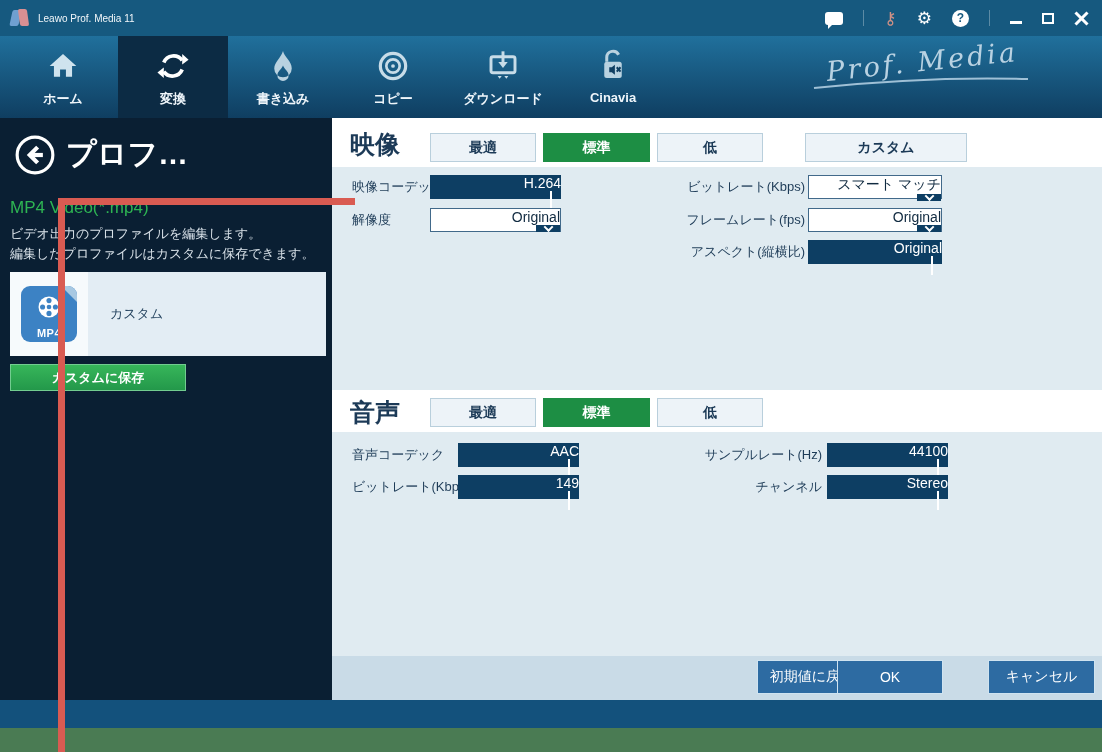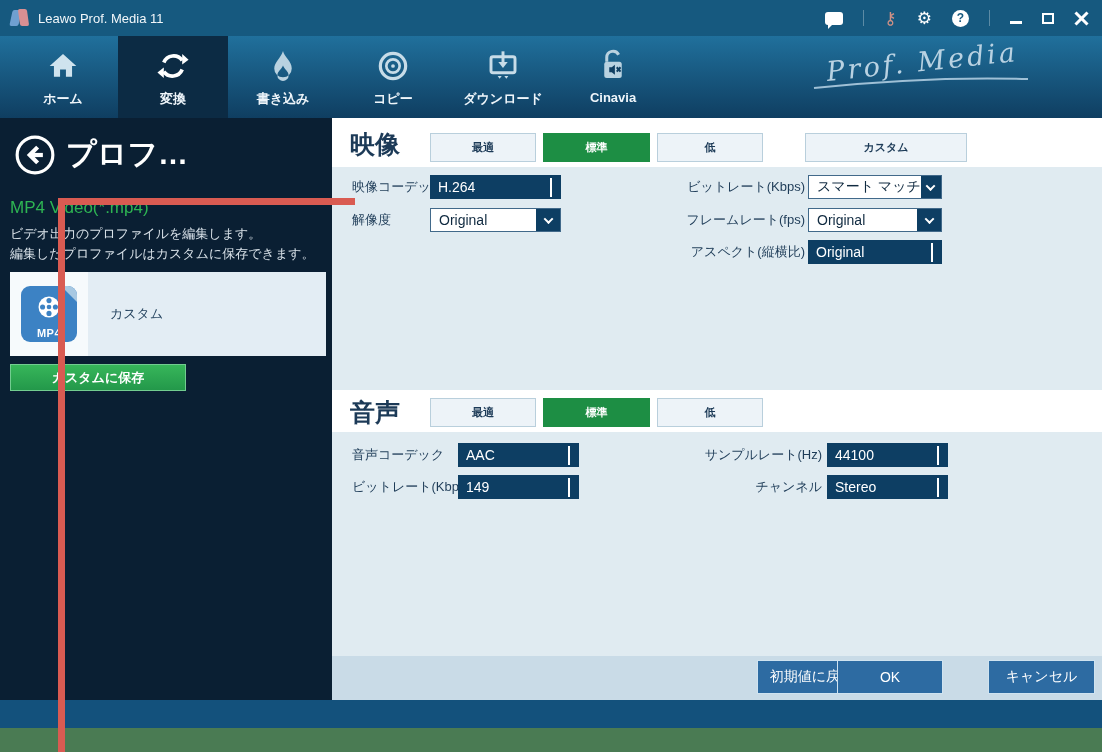--- a/index.html
+++ b/index.html
@@ -5,21 +5,21 @@
   * { margin:0; padding:0; box-sizing:border-box; }
   html,body { width:1102px; height:752px; overflow:hidden; }
   body { font-family:"Liberation Sans","DejaVu Sans",sans-serif; position:relative; background:#4a7b53; }
   .abs { position:absolute; }
 
   
   .titlebar { left:0; top:0; width:1102px; height:36px; background:#16597f; display:flex; align-items:center; }
   .applogo { width:20px; height:20px; margin-left:10px; position:relative; }
   .applogo .b1 { position:absolute; left:1px; top:2px; width:9px; height:16px; background:#6f9fd0; transform:skewX(-12deg); border-radius:2px; }
   .applogo .b2 { position:absolute; left:9px; top:1px; width:9px; height:17px; background:#d98f93; transform:skewX(8deg); border-radius:2px; }
-  .wtitle { color:#f2f7fa; font-size:13px; margin-left:8px; }
+  .wtitle { color:#f2f7fa; font-size:10px; margin-left:8px; }
   .tb-icons { margin-left:auto; display:flex; align-items:center; gap:20px; padding-right:14px; }
   .tb-sep { width:1px; height:16px; background:rgba(255,255,255,.3); }
   .icon-chat { width:18px; height:13px; background:#fff; border-radius:3px; position:relative; }
   .icon-chat::after { content:""; position:absolute; left:3px; bottom:-4px; border:4px solid transparent; border-top-color:#fff; border-left-color:#fff; }
   .icon-glyph { color:#fff; font-size:17px; line-height:1; }
   .icon-key { font-size:17px; color:#cf9186; }
   .icon-help { width:17px; height:17px; background:#fff; color:#16597f; border-radius:50%; font-size:12px; font-weight:bold; text-align:center; line-height:17px; }
   .icon-min { width:12px; height:3px; background:#fff; margin-top:8px; }
   .icon-max { width:12px; height:11px; border:2px solid #fff; }
   .icon-close { width:14px; height:14px; position:relative; }
@@ -55,26 +55,26 @@
   
   .band-video { left:332px; top:118px; width:770px; height:49px; background:#ffffff; }
   .panel-video { left:332px; top:167px; width:770px; height:223px; background:#e0ebf1; }
   .band-audio { left:332px; top:390px; width:770px; height:42px; background:#ffffff; }
   .panel-audio { left:332px; top:432px; width:770px; height:224px; background:#e0ebf1; }
   .footerbar { left:332px; top:656px; width:770px; height:44px; background:#c9dbe7; }
   .bottombar { left:0; top:700px; width:1102px; height:28px; background:#13517c; }
   .desktop { left:0; top:728px; width:1102px; height:24px; background:#4a7b53; }
 
   .sec-title { position:absolute; font-size:25px; font-weight:bold; color:#1c3a57; }
-  .qbtn { position:absolute; height:29px; background:#edf3f8; border:1px solid #b9cfdc; color:#1c3a57; font-size:11px; font-weight:bold; text-align:center; cursor:pointer; font-family:inherit; }
+  .qbtn { position:absolute; height:29px; background:#edf3f8; border:1px solid #b9cfdc; color:#1c3a57; font-size:14px; font-weight:bold; text-align:center; cursor:pointer; font-family:inherit; }
   .qbtn.sel { background:#1d8e44; border-color:#1d8e44; color:#fff; }
 
   .flabel { position:absolute; height:24px; line-height:24px; font-size:13px; color:#1e3c58; }
   .flabel.r { text-align:right; }
-  .dd { position:absolute; height:24px; display:flex; align-items:center; cursor:pointer; }
+  .dd { position:absolute; height:24px; display:flex; align-items:flex-end; cursor:pointer;flex-direction:column; }
   .dd .dd-text { padding-left:8px; font-size:14px; white-space:nowrap; }
   .dd.dark { background:#0d3e63; color:#fff; }
   .dd.light { background:#ffffff; border:1px solid #41698a; color:#102a40; }
   .chev { width:7px; height:7px; border-right:2px solid #fff; border-bottom:2px solid #fff; transform:rotate(45deg) translate(-1px,-1px); }
   .dd.dark .chev-wrap { margin-left:auto; margin-right:9px; }
   .chev-box { margin-left:auto; width:24px; height:22px; background:#0d3e63; display:flex; align-items:center; justify-content:center; }
 
   .fbtn { position:absolute; top:660px; height:34px; background:#2d6ba2; border:1px solid #cfe3f0; color:#fff; font-size:14px; text-align:center; cursor:pointer; font-family:inherit; }
 
   

